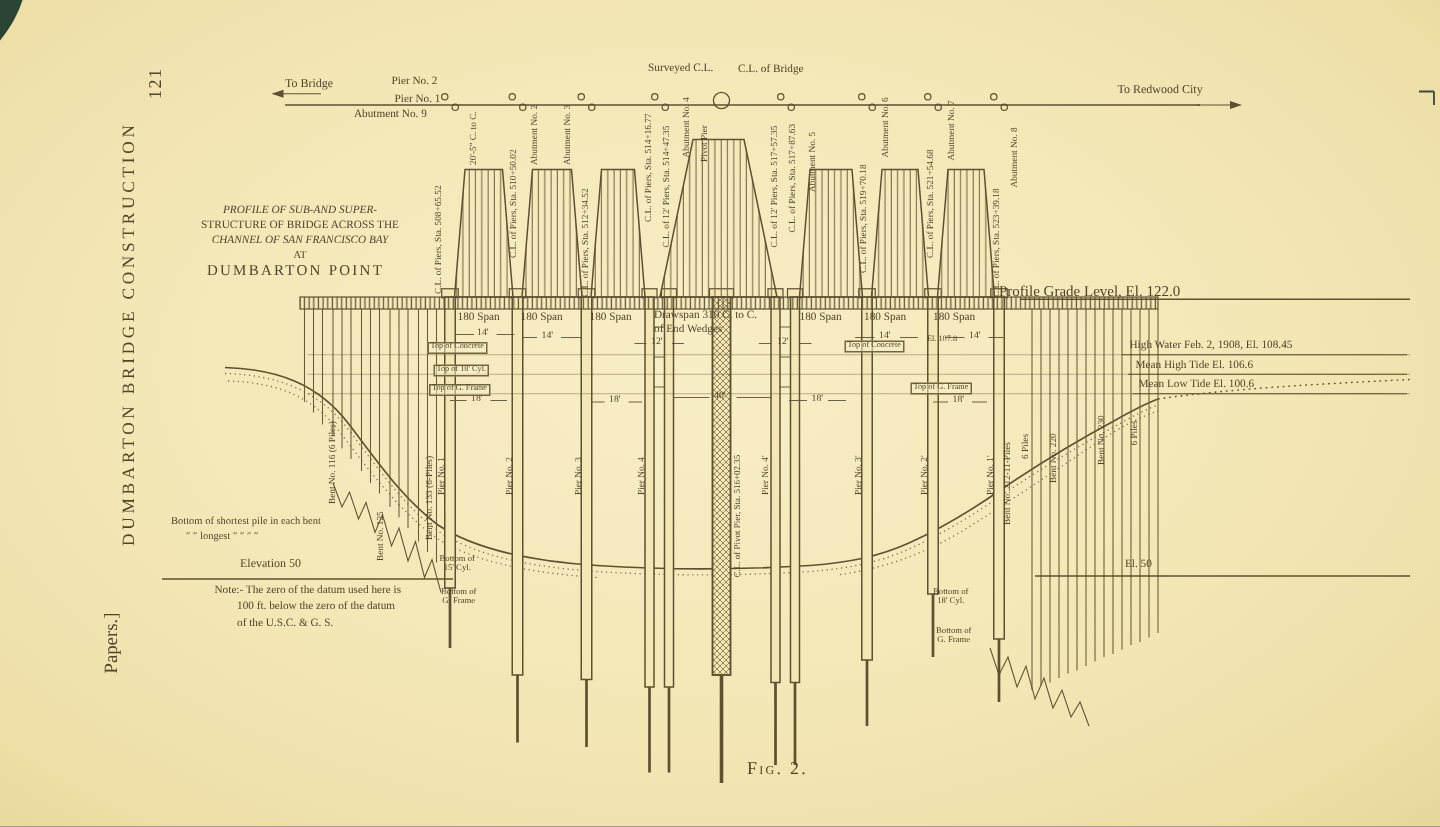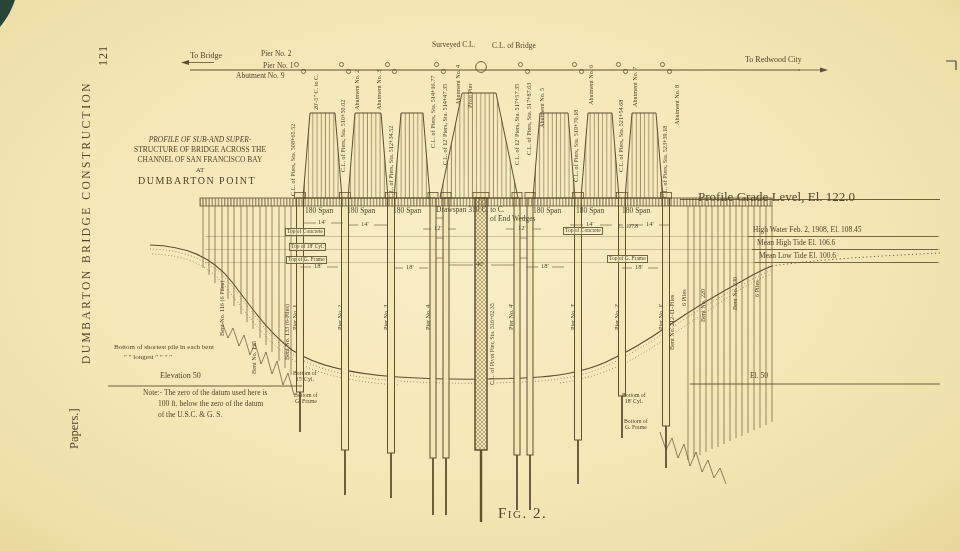--- a/index.html
+++ b/index.html
@@ -164,25 +164,25 @@
       <path d="M394 268 h9 M419 268 h9"></path>
       <path d="M449 265 h24 M491 265 h23"></path>
       <path d="M526 267 h12 M552 267 h12"></path>
       <path d="M622 268 h10 M648 268 h10"></path>
     </g>
   </svg>
 
   <div class="lbl rot" style="left:97px;top:66px;font-size:12px;letter-spacing:1px;">121</div>
   <div class="lbl rot" style="left:80px;top:364px;font-size:11.5px;letter-spacing:2.5px;">DUMBARTON BRIDGE CONSTRUCTION</div>
   <div class="lbl rot" style="left:68px;top:449px;font-size:12.5px;">Papers.]</div>
-  <div class="lbl" style="left:498px;top:506px;font-size:15px;font-variant:small-caps;letter-spacing:1.5px;">Fig. 2.</div>
+  <div class="lbl" style="left:498px;top:506px;font-size:12px;font-variant:small-caps;letter-spacing:1.5px;">Fig. 2.</div>
 
   <div class="lbl ctr" style="left:110px;top:136px;width:180px;font-size:7.5px;font-style:italic;">PROFILE OF SUB-AND SUPER-</div>
   <div class="lbl ctr" style="left:110px;top:146px;width:180px;font-size:7.5px;font-family:Liberation Serif, serif;">STRUCTURE OF BRIDGE ACROSS THE</div>
-  <div class="lbl ctr" style="left:110px;top:156px;width:180px;font-size:7.5px;">CHANNEL OF SAN FRANCISCO BAY</div>
+  <div class="lbl ctr" style="left:110px;top:156px;width:180px;font-size:7.5px;font-style:italic;">CHANNEL OF SAN FRANCISCO BAY</div>
   <div class="lbl ctr" style="left:110px;top:167px;width:180px;font-size:7px;">AT</div>
   <div class="lbl ctr" style="left:107px;top:176px;width:180px;font-size:10px;letter-spacing:1.5px;">DUMBARTON POINT</div>
 
   <div class="lbl" style="left:190px;top:52px;font-size:8px;">To Bridge</div>
   <div class="lbl" style="left:745px;top:56px;font-size:8px;">To Redwood City</div>
   <div class="lbl" style="left:432px;top:41px;font-size:7.5px;">Surveyed C.L.</div>
   <div class="lbl" style="left:492px;top:42px;font-size:7.5px;">C.L. of Bridge</div>
   <div class="lbl" style="left:261px;top:50px;font-size:7.5px;">Pier No. 2</div>
   <div class="lbl" style="left:263px;top:62px;font-size:7.5px;">Pier No. 1</div>
   <div class="lbl" style="left:236px;top:72px;font-size:7.5px;">Abutment No. 9</div>
@@ -204,26 +204,26 @@
   <div class="lbl rot" style="left:588px;top:105px;font-size:6.2px;">Abutment No. 6</div>
   <div class="lbl rot" style="left:618px;top:172px;font-size:6.2px;">C.L. of Piers, Sta. 521+54.68</div>
   <div class="lbl rot" style="left:632px;top:107px;font-size:6.2px;">Abutment No. 7</div>
   <div class="lbl rot" style="left:662px;top:198px;font-size:6.2px;">C.L. of Piers, Sta. 523+39.18</div>
   <div class="lbl rot" style="left:674px;top:125px;font-size:6.2px;">Abutment No. 8</div>
 
   <div class="lbl" style="left:305px;top:207px;font-size:7.5px;">180 Span</div>
   <div class="lbl" style="left:347px;top:207px;font-size:7.5px;">180 Span</div>
   <div class="lbl" style="left:393px;top:207px;font-size:7.5px;">180 Span</div>
   <div class="lbl" style="left:436px;top:206px;font-size:7.5px;">Drawspan 310 C. to C.</div>
-  <div class="lbl" style="left:450px;top:215px;font-size:7.5px;padding-left:40px;">of End Wedges</div>
+  <div class="lbl" style="left:436px;top:215px;font-size:7.5px;">of End Wedges</div>
   <div class="lbl" style="left:533px;top:207px;font-size:7.5px;">180 Span</div>
   <div class="lbl" style="left:576px;top:207px;font-size:7.5px;">180 Span</div>
   <div class="lbl" style="left:622px;top:207px;font-size:7.5px;">180 Span</div>
 
-  <div class="lbl" style="left:666px;top:190px;font-size:13px;margin-left:32px;">Profile Grade Level, El. 122.0</div>
+  <div class="lbl" style="left:666px;top:190px;font-size:10px;">Profile Grade Level, El. 122.0</div>
   <div class="lbl" style="left:753px;top:226px;font-size:7.5px;">High Water Feb. 2, 1908, El. 108.45</div>
   <div class="lbl" style="left:757px;top:239px;font-size:7.5px;">Mean High Tide El. 106.6</div>
   <div class="lbl" style="left:759px;top:252px;font-size:7.5px;">Mean Low Tide El. 100.6</div>
   <div class="lbl" style="left:618px;top:224px;font-size:5.5px;">El. 107.8</div>
   <div class="lbl" style="left:160px;top:372px;font-size:8px;">Elevation 50</div>
   <div class="lbl" style="left:750px;top:372px;font-size:7.5px;">El. 50</div>
 
   <div class="lbl rot" style="left:292px;top:330px;font-size:6.2px;">Pier No. 1</div>
   <div class="lbl rot" style="left:337px;top:330px;font-size:6.2px;">Pier No. 2</div>
   <div class="lbl rot" style="left:383px;top:330px;font-size:6.2px;">Pier No. 3</div>

